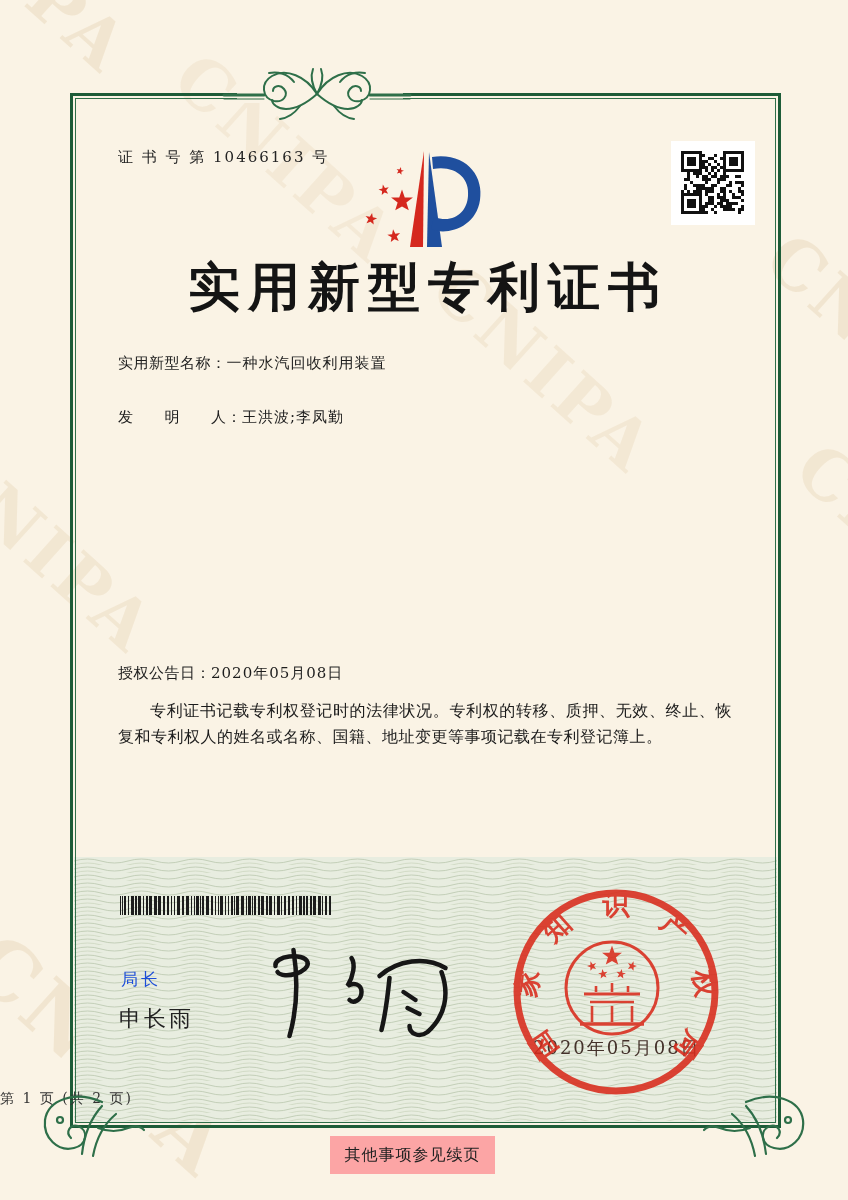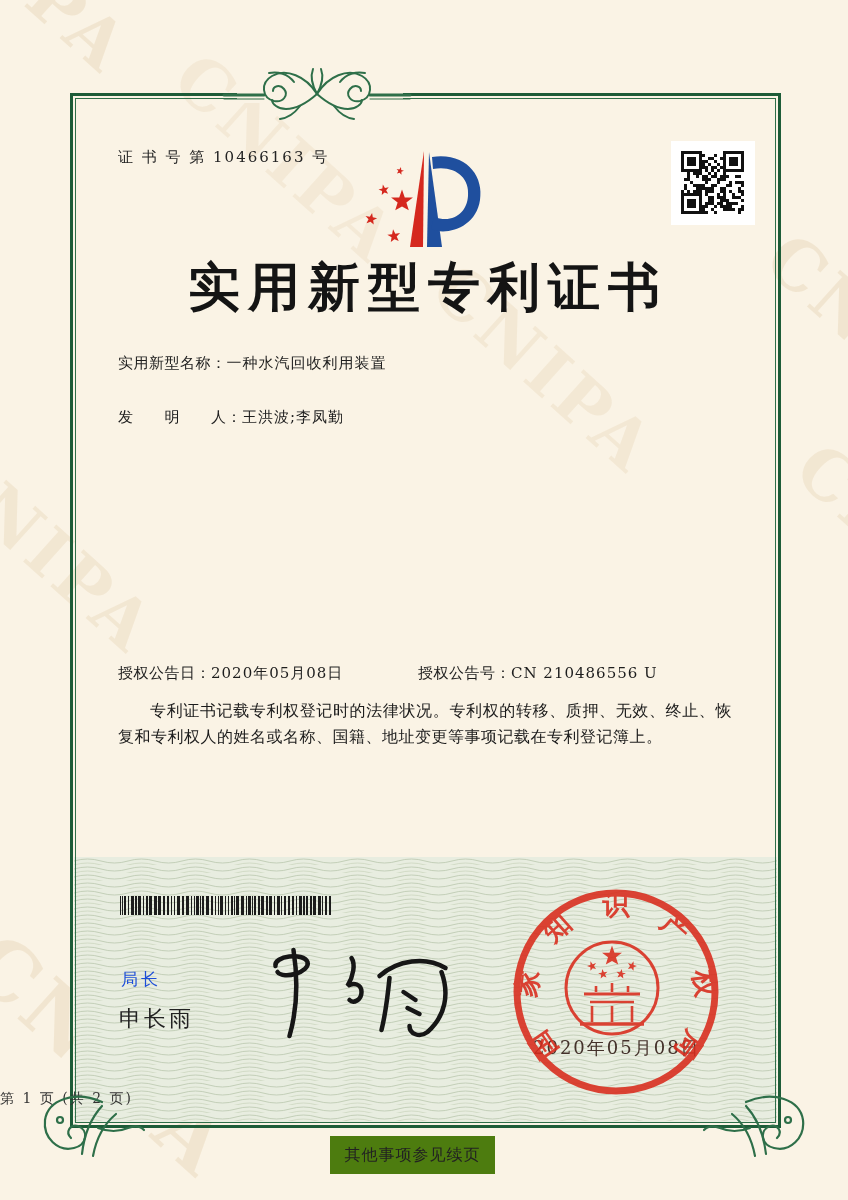--- a/index.html
+++ b/index.html
@@ -61,21 +61,21 @@
   .comm-name{position:absolute;left:119px;top:1004px;font-size:22px;letter-spacing:3px;z-index:3;color:#222;}
   .signature{position:absolute;left:250px;top:942px;width:215px;height:100px;z-index:3;}
 
   .seal{position:absolute;left:508px;top:882px;width:216px;height:216px;z-index:5;}
   .ring-ch{fill:#d92b1c;font-size:27px;font-weight:bold;font-family:"DejaVu Serif","Liberation Serif",serif;}
   .seal-date{position:absolute;left:533px;top:1036px;font-size:18px;letter-spacing:2px;
              color:#43312a;z-index:3;}
 
   .page-info{position:absolute;left:0;top:1090px;width:100%;text-align:left;
              font-size:14px;letter-spacing:2px;color:#333;z-index:3;}
-  .note-box{position:absolute;left:330px;top:1136px;width:165px;height:38px;background:#4d7c0f;
+  .note-box{position:absolute;left:330px;top:1136px;width:165px;height:38px;background:#fca5a5;
             display:flex;align-items:center;justify-content:center;z-index:3;}
   .note{font-size:16px;letter-spacing:1px;color:#222;}
 </style>
 </head>
 <body>
 
 <div class="page">
 
   <svg width="0" height="0" style="position:absolute" aria-hidden="true">
     <defs>
@@ -401,23 +401,20 @@
   <div class="title">实用新型专利证书</div>
 
   <div class="f-row r2">
     <span class="f-label">发　　明　　人：</span><span class="f-value">王洪波;李凤勤</span>
   </div>
   <div class="f-row r1">
     <span class="f-label">实用新型名称：</span><span class="f-value">一种水汽回收利用装置</span>
   </div>
   <div class="f-row r7">
     <span class="f-label">授权公告日：</span><span class="f-value">2020年05月08日</span>
-    <span class="g2">
-      <span class="f-label">授权公告号：</span><span class="f-value">CN 210486556 U</span>
-    </span>
   </div>
 
   <div class="legal">
     <p>专利证书记载专利权登记时的法律状况。专利权的转移、质押、无效、终止、恢复和专利权人的姓名或名称、国籍、地址变更等事项记载在专利登记簿上。</p>
   </div>
 
   <svg class="barcode" width="216" height="19">
     <g id="barcode-bars" fill="#1c1c1c">
         <rect x="0" y="0" width="1" height="19"></rect>
         <rect x="2" y="0" width="1" height="19"></rect>

